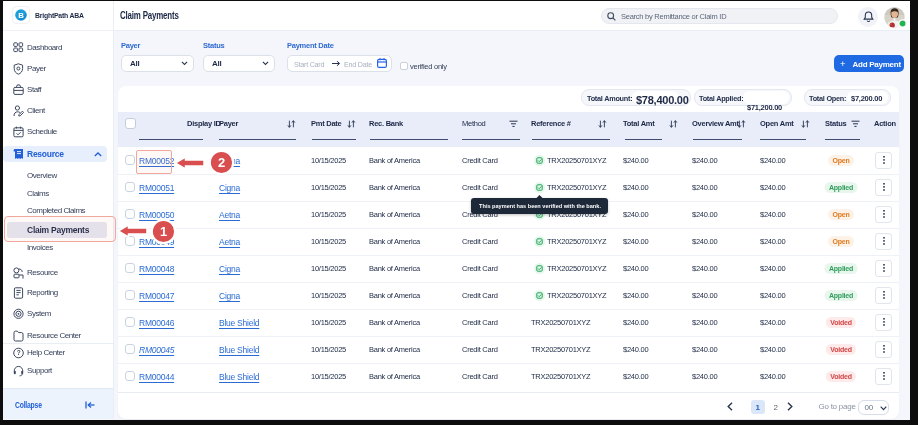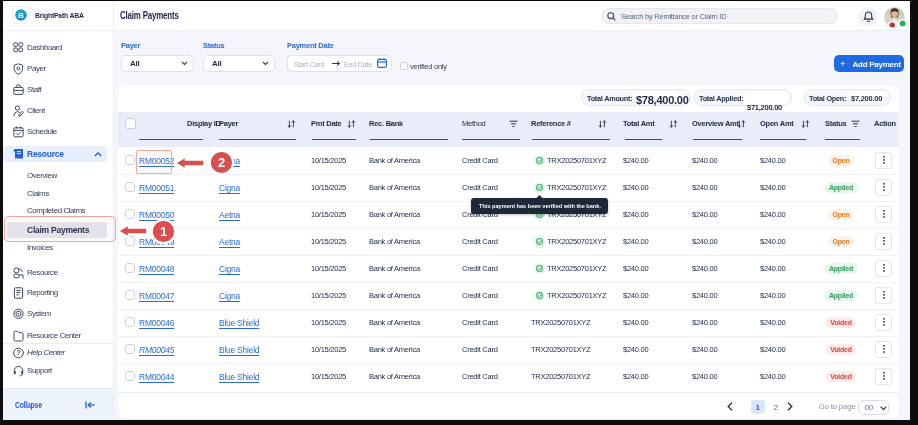--- a/index.html
+++ b/index.html
@@ -83,21 +83,21 @@
         </svg>
   <div class="abs nav-t" style="left:27px;top:309.4px;">System</div>
   <svg class="abs" style="left:12.5px;top:329.7px" width="11" height="12" viewBox="0 0 11 12">
           <path d="M1 2.6 C1 1.8 1.5 1.2 2.3 1.2 L4.4 1.2 L5.6 2.6 L8.7 2.6 C9.5 2.6 10 3.2 10 4 L10 9.6 C10 10.4 9.5 11 8.7 11 L2.3 11 C1.5 11 1 10.4 1 9.6 Z" stroke="#3c475f" stroke-width="1" fill="none"></path>
         </svg>
   <div class="abs nav-t" style="left:27px;top:330.9px;">Resource Center</div>
   <svg class="abs" style="left:12.5px;top:346.7px" width="11" height="12" viewBox="0 0 11 12">
           <circle cx="5.5" cy="6" r="4.8" stroke="#3c475f" stroke-width="1" fill="none"></circle>
           <text x="5.5" y="8.3" font-size="6.5" font-weight="bold" fill="#3c475f" text-anchor="middle" font-family="Liberation Sans">?</text>
         </svg>
-  <div class="abs nav-t" style="left:27px;top:347.9px;font-style:italic;">Help Center</div>
+  <div class="abs nav-t" style="left:27px;top:347.9px;">Help Center</div>
   <svg class="abs" style="left:12.5px;top:365.2px" width="11" height="12" viewBox="0 0 11 12">
           <path d="M1.2 6.2 C1.2 3.4 3.1 1.4 5.5 1.4 C7.9 1.4 9.8 3.4 9.8 6.2" stroke="#3c475f" stroke-width="1" fill="none"></path>
           <rect x="0.8" y="5.8" width="2" height="3.4" rx="1" fill="#3c475f"></rect>
           <rect x="8.2" y="5.8" width="2" height="3.4" rx="1" fill="#3c475f"></rect>
           <path d="M9.2 9 C9.2 10.2 8.2 10.8 6.6 10.8" stroke="#3c475f" stroke-width="1" fill="none"></path>
         </svg>
   <div class="abs nav-t" style="left:27px;top:366.4px;">Support</div>
   <div class="abs" style="left:3px;top:145.5px;width:104px;height:16.5px;background:#e7eefc;border-radius:4px;"></div>
   <svg class="abs" style="left:12.5px;top:147.8px" width="11" height="12" viewBox="0 0 11 12">
           <path d="M2 0.9 L10 0.9 L10 11 L8.6 10 L7.2 11 L6 10 L4.8 11 L3.4 10 L2 11 Z" fill="#2160d8"></path>

